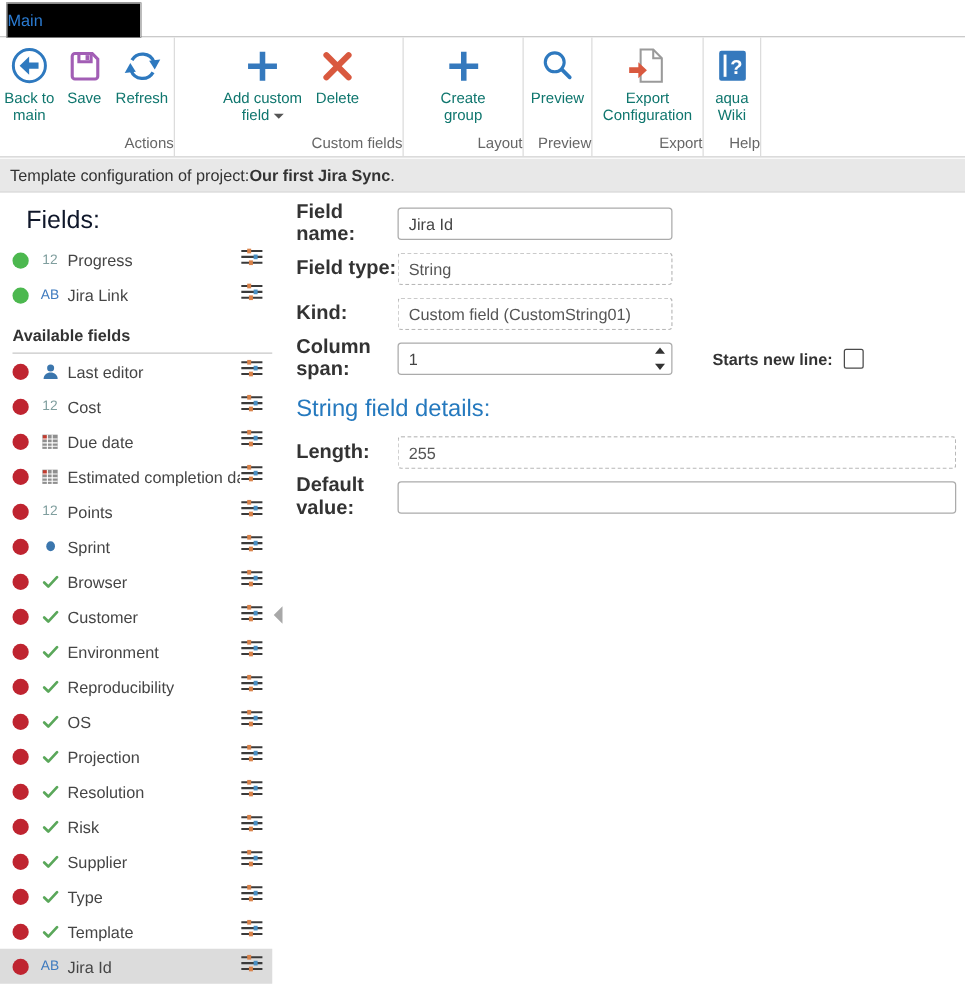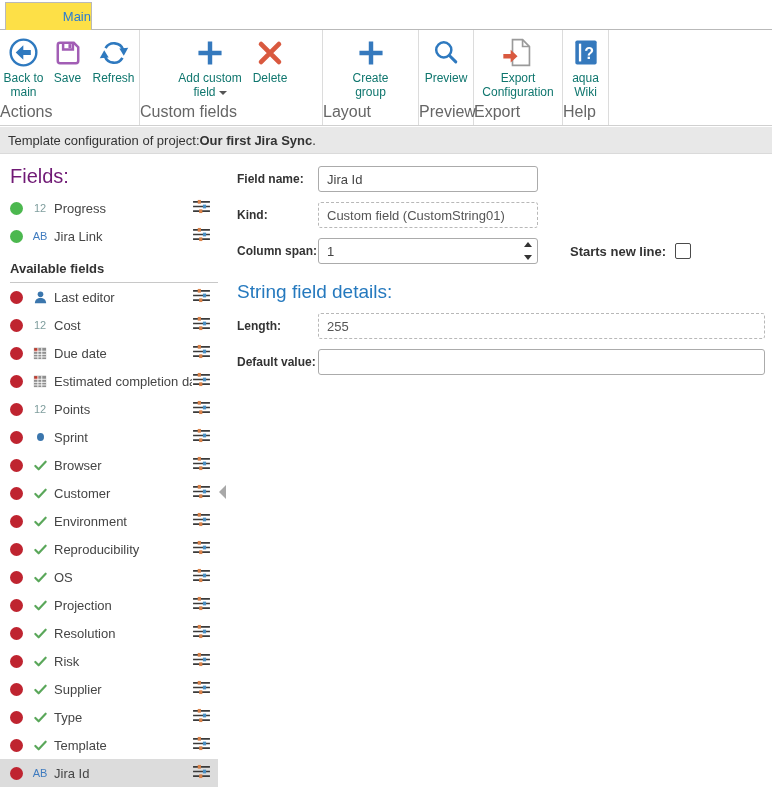--- a/index.html
+++ b/index.html
@@ -5,49 +5,49 @@
   * { margin:0; padding:0; box-sizing:border-box; }
   html,body { width:772px; height:805px; }
   body {
     position:relative; overflow:hidden; background:#fff;
     font-family:"Liberation Sans", sans-serif; color:#444;
   }
   
   .tabstrip { position:absolute; top:0; left:0; right:0; height:30px; background:#fff; }
   .tabstrip::after { content:""; position:absolute; left:0; right:0; bottom:0; height:1px; background:#b9b9b9; }
   .tab-main {
-    position:absolute; left:5px; top:2px; width:87px; height:28px; background:#fde047;
+    position:absolute; left:5px; top:2px; width:108px; height:28px; background:#000000;
     border:1px solid #b9b9b9; border-bottom:none; z-index:2;
-    display:flex; align-items:center; justify-content:flex-end;
+    display:flex; align-items:center; justify-content:flex-start;
     color:#2b7cd3; font-size:13px;
   }
   
   .ribbon { position:absolute; top:30px; left:0; right:0; height:96px; display:flex; border-bottom:1px solid #d0d0d0; background:#fff; }
   .rgroup { position:relative; display:flex; flex-direction:column; border-right:1px solid #dcdcdc; }
   .rgroup-buttons { flex:1; display:flex; align-items:flex-start; justify-content:center; padding-top:3px; }
-  .rgroup-label { text-align:left; font-size:16px; color:#666; padding-bottom:4px; white-space:nowrap; }
+  .rgroup-label { text-align:right; font-size:12px; color:#666; padding-bottom:4px; white-space:nowrap; }
   .rbtn { display:flex; flex-direction:column; align-items:center; padding-top:1px; cursor:default; }
   .ricon { height:37px; display:flex; align-items:center; justify-content:center; }
   .rlabel { font-size:12px; color:#0f766e; text-align:center; line-height:1.2; }
   .caret-down { display:inline-block; width:0; height:0; border-left:4px solid transparent; border-right:4px solid transparent; border-top:4px solid #555; margin-left:3px; vertical-align:middle; }
   .g-actions { width:140px; } .g-custom { width:183px; } .g-layout { width:96px; }
   .g-preview { width:55px; } .g-export { width:89px; } .g-help { width:46px; }
   .g-filler { flex:1; border-right:none; }
   .w46{width:46px}.w42{width:42px}.w50{width:50px}.w78{width:78px}.w62{width:62px}
   .w52{width:52px}.w86{width:86px}.w44{width:44px}
   
   .infobar {
     position:absolute; top:127px; left:0; right:0; height:27px; background:#e8e8e8;
     border-bottom:1px solid #dadada; display:flex; align-items:center; padding-left:8px;
     font-size:13px; color:#333;
   }
   .infobar b { font-weight:bold; }
   
   .sidebar { position:absolute; top:155px; left:0; width:218px; bottom:0; overflow:hidden; background:#fff; }
-  .fields-title { margin:10px 0 6px 10px; font-size:20px; font-weight:400; color:#701a75; }
+  .fields-title { margin:10px 0 6px 21px; font-size:20px; font-weight:400; color:#0f172a; }
   .frow-item { height:28px; display:flex; align-items:center; padding-left:10px; padding-right:4px; }
   .frow-item.selected { background:#dcdcdc; }
   .dot { width:13px; height:13px; border-radius:50%; flex:0 0 13px; }
   .dot.green { background:#4cb84f; } .dot.red { background:#bf2430; }
   .ticon { width:24px; margin-left:5px; text-align:center; font-size:11px; flex:0 0 24px; display:flex; align-items:center; justify-content:center; }
   .ticon.num { color:#7f9e9e; letter-spacing:0; }
   .ticon.ab  { color:#3f7bbf; }
   .item-label { flex:1; font-size:13px; color:#454545; margin-left:2px; white-space:nowrap; overflow:hidden; }
   .sliders { flex:0 0 20px; margin-right:2px; }
   .avail-header { margin:6px 0 0 10px; padding:5px 0 6px 0; font-size:13px; font-weight:bold; color:#333; border-bottom:1px solid #c8c8c8; }
@@ -55,21 +55,21 @@
   
   .splitter-arrow {
     position:absolute; left:219px; top:485px; width:0; height:0;
     border-top:7px solid transparent; border-bottom:7px solid transparent;
     border-right:7px solid #a8a8a8;
   }
   
   .main { position:absolute; top:155px; left:232px; right:0; bottom:0; padding-left:5px; }
   .frm-row { display:flex; align-items:center; margin-top:10px; height:26px; }
   .frm-row.first { margin-top:11px; }
-  .frm-label { width:81px; font-size:12px; font-weight:bold; color:#333; flex:0 0 81px; }
+  .frm-label { width:81px; font-size:16px; font-weight:bold; color:#333; flex:0 0 81px; }
   .inp {
     height:26px; border:1px solid #ababab; border-radius:3px; background:#fff;
     padding:0 8px; font-size:13px; color:#444; font-family:"Liberation Sans",sans-serif;
     outline:none; width:220px;
   }
   .inp.dashed { border:1px dashed #b8b8b8; color:#555; }
   .inp.wide { width:447px; }
   .spinwrap { position:relative; width:220px; }
   .spinwrap .inp { width:100%; padding-right:20px; }
   .spin { position:absolute; right:6px; top:4px; bottom:4px; display:flex; flex-direction:column; justify-content:space-between; }
@@ -512,20 +512,24 @@
 
 <div class="splitter-arrow"></div>
 
 <div class="main">
 
   <div class="frm-row first">
     <span class="frm-label">Field name:</span>
     <input class="inp" type="text" value="Jira Id" style="">
   </div>
 
+  <div class="frm-row">
+    <span class="frm-label">Field type:</span>
+    <input class="inp dashed" type="text" value="String" style="">
+  </div>
 
   <div class="frm-row">
     <span class="frm-label">Kind:</span>
     <input class="inp dashed" type="text" value="Custom field (CustomString01)" style="">
   </div>
 
   <div class="frm-row">
     <span class="frm-label">Column span:</span>
     <span class="spinwrap">
       <input class="inp" type="text" value="1" style="">

